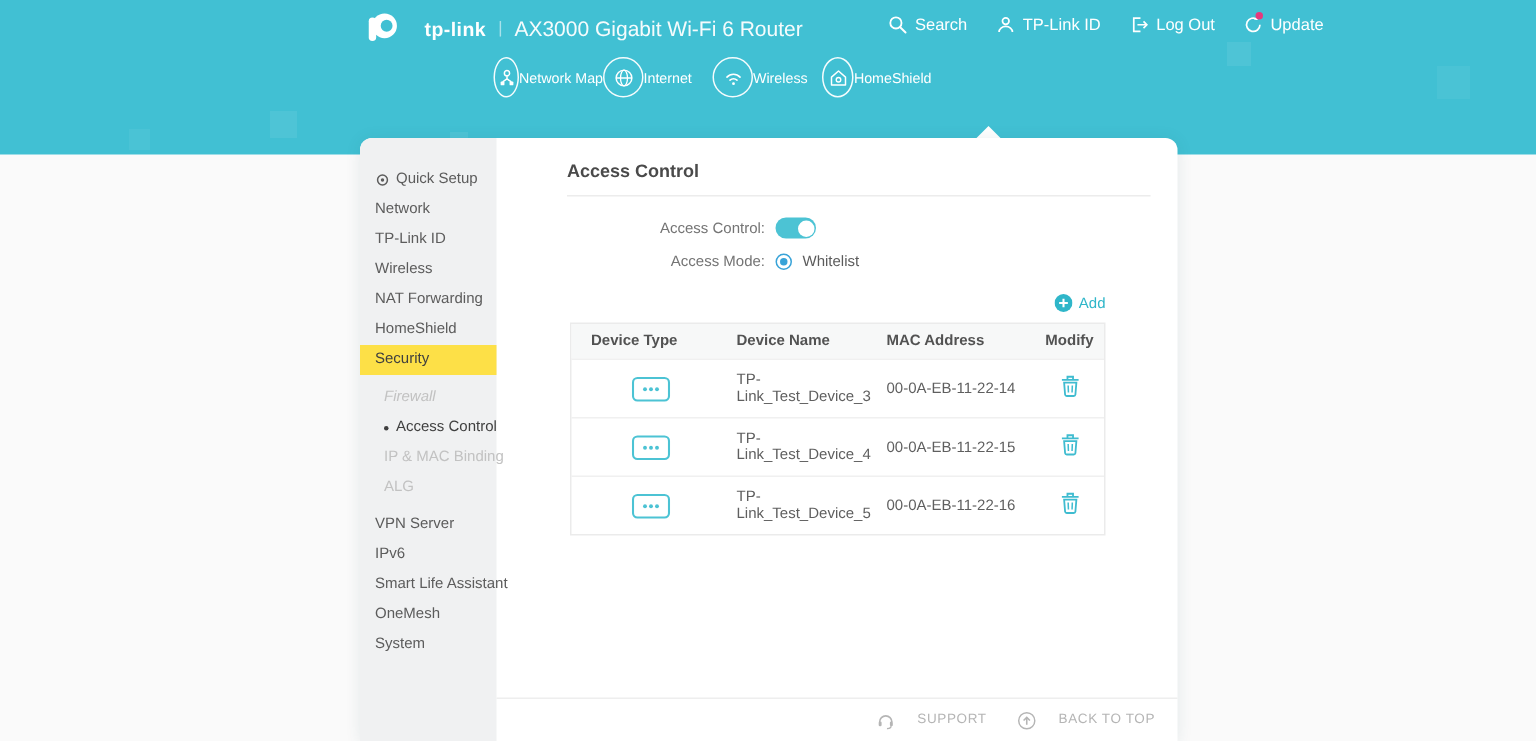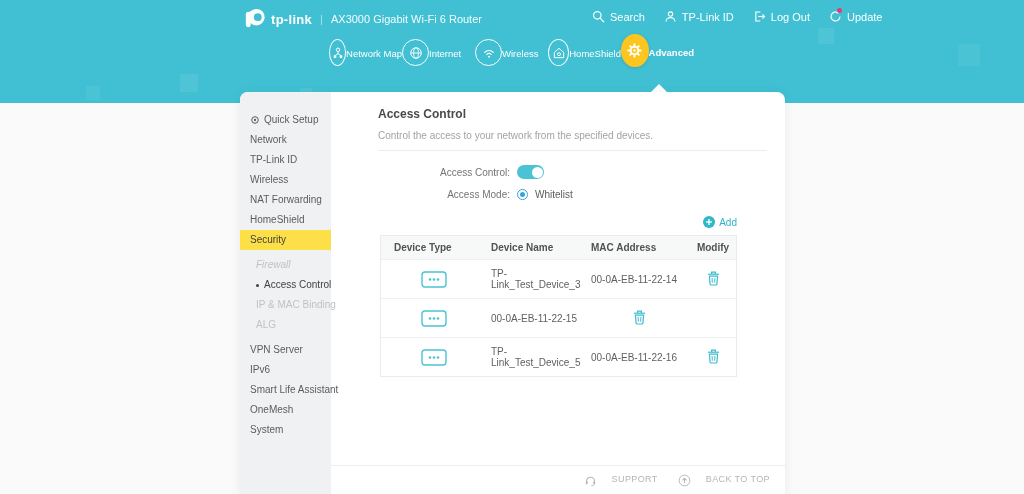--- a/index.html
+++ b/index.html
@@ -15,23 +15,23 @@
   .deco { position:absolute; background:rgba(255,255,255,.07); }
   .d1 { left:818px; top:28px; width:16px; height:16px; }
   .d2 { left:958px; top:44px; width:22px; height:22px; background:rgba(255,255,255,.05);}
   .d3 { left:180px; top:74px; width:18px; height:18px; }
   .d4 { left:86px;  top:86px; width:14px; height:14px; background:rgba(255,255,255,.05);}
   .d5 { left:300px; top:88px; width:12px; height:12px; }
 
   
   .logo-row { position:absolute; left:244px; top:8px; display:flex; align-items:center; color:#fff; }
   .logo-mark { width:22px; height:22px; display:block; }
-  .brand { font-size:13px; font-weight:bold; letter-spacing:.3px; margin-left:5px; }
+  .brand { font-size:13px; font-weight:bold; letter-spacing:.3px; margin-left:17px; }
   .sep { margin:0 8px; opacity:.55; font-size:11px; }
-  .product { font-size:11px; opacity:.95; }
+  .product { font-size:14px; opacity:.95; }
 
   
   .actions { position:absolute; left:592px; top:10px; display:flex; align-items:center; gap:19px; }
   .action { display:flex; align-items:center; gap:5px; color:#fff; font-size:11px; cursor:pointer; position:relative; }
   .action svg { display:block; }
   .badge-dot { position:absolute; left:8px; top:-2px; width:5px; height:5px; border-radius:50%; background:#e5397d; }
 
   
   .nav { position:absolute; left:329px; top:34px; display:flex; }
   .nav-item { width:73px; display:flex; align-items:center; cursor:pointer; }
@@ -185,39 +185,20 @@
     </div>
     <div class="nav-item">
       <div class="nav-circle">
         <svg width="14" height="14" viewBox="0 0 24 24">
           <path d="M4 11 L12 4 L20 11 V20 H4 Z" fill="none" stroke="#fff" stroke-width="1.7" stroke-linejoin="round"></path>
           <circle cx="12" cy="14" r="2.6" fill="none" stroke="#fff" stroke-width="1.6"></circle>
         </svg>
       </div>
       <div class="nav-label">HomeShield</div>
     </div>
-    <div class="nav-item active">
-      <div class="nav-circle">
-        <svg width="17" height="17" viewBox="0 0 24 24">
-          <g stroke="#fff" stroke-width="2.6" stroke-linecap="round">
-            <line x1="12" y1="3.2" x2="12" y2="6.4"></line>
-              <line x1="12" y1="17.6" x2="12" y2="20.8"></line>
-            <line x1="3.2" y1="12" x2="6.4" y2="12"></line>
-              <line x1="17.6" y1="12" x2="20.8" y2="12"></line>
-            <line x1="5.8" y1="5.8" x2="8" y2="8"></line>
-              <line x1="16" y1="16" x2="18.2" y2="18.2"></line>
-            <line x1="18.2" y1="5.8" x2="16" y2="8"></line>
-              <line x1="8" y1="16" x2="5.8" y2="18.2"></line>
-          </g>
-          <circle cx="12" cy="12" r="5.4" fill="none" stroke="#fff" stroke-width="2.6"></circle>
-          <circle cx="12" cy="12" r="1.7" fill="#fff"></circle>
-        </svg>
-      </div>
-      <div class="nav-label">Advanced</div>
-    </div>
   </div>
   <div class="caret"></div>
 </div>
 
 <div class="panel">
 
   <div class="sidebar">
     <div class="side-item">
       <span class="qs-icon">
         <svg width="10" height="10" viewBox="0 0 14 14">
@@ -271,21 +252,20 @@
         <span>OneMesh</span>
       </div>
     <div class="side-item">
         <span>System</span>
       </div>
   </div>
 
   <div class="content">
     <div class="page-head">
       <div class="page-title">Access Control</div>
-      <div class="page-desc">Control the access to your network from the specified devices.</div>
       <div class="head-divider"></div>
     </div>
 
     <div class="form">
       <div class="form-row">
         <div class="form-label">Access Control:</div>
         <div class="form-ctl">
           <span class="toggle"><span class="knob"></span></span>
         </div>
       </div>
@@ -343,20 +323,21 @@
 
       <div class="t-row">
         <div class="c1">
           <svg class="dev-icon" width="26" height="17" viewBox="0 0 26 17">
             <rect x="1" y="1" width="24" height="15" rx="3" fill="none" stroke="#4cc3d4" stroke-width="1.4"></rect>
             <circle cx="9" cy="8.5" r="1.3" fill="#4cc3d4"></circle>
               <circle cx="13" cy="8.5" r="1.3" fill="#4cc3d4"></circle>
               <circle cx="17" cy="8.5" r="1.3" fill="#4cc3d4"></circle>
           </svg>
         </div>
+        <div>TP-Link_Test_Device_4</div>
         <div>00-0A-EB-11-22-15</div>
         <div class="c4">
           <svg class="trash" width="13" height="15" viewBox="0 0 14 16">
             <line x1="1" y1="3.4" x2="13" y2="3.4" stroke="#3fbcd0" stroke-width="1.3"></line>
             <path d="M5 3.2 V1.2 H9 V3.2" fill="none" stroke="#3fbcd0" stroke-width="1.3"></path>
             <path d="M2.6 5.4 H11.4 L10.7 14 a1.2 1.2 0 0 1 -1.2 1 H4.5 a1.2 1.2 0 0 1 -1.2 -1 Z" fill="none" stroke="#3fbcd0" stroke-width="1.3"></path>
             <line x1="5.5" y1="7.5" x2="5.7" y2="12.5" stroke="#3fbcd0" stroke-width="1.1"></line>
             <line x1="8.5" y1="7.5" x2="8.3" y2="12.5" stroke="#3fbcd0" stroke-width="1.1"></line>
           </svg>
         </div>

